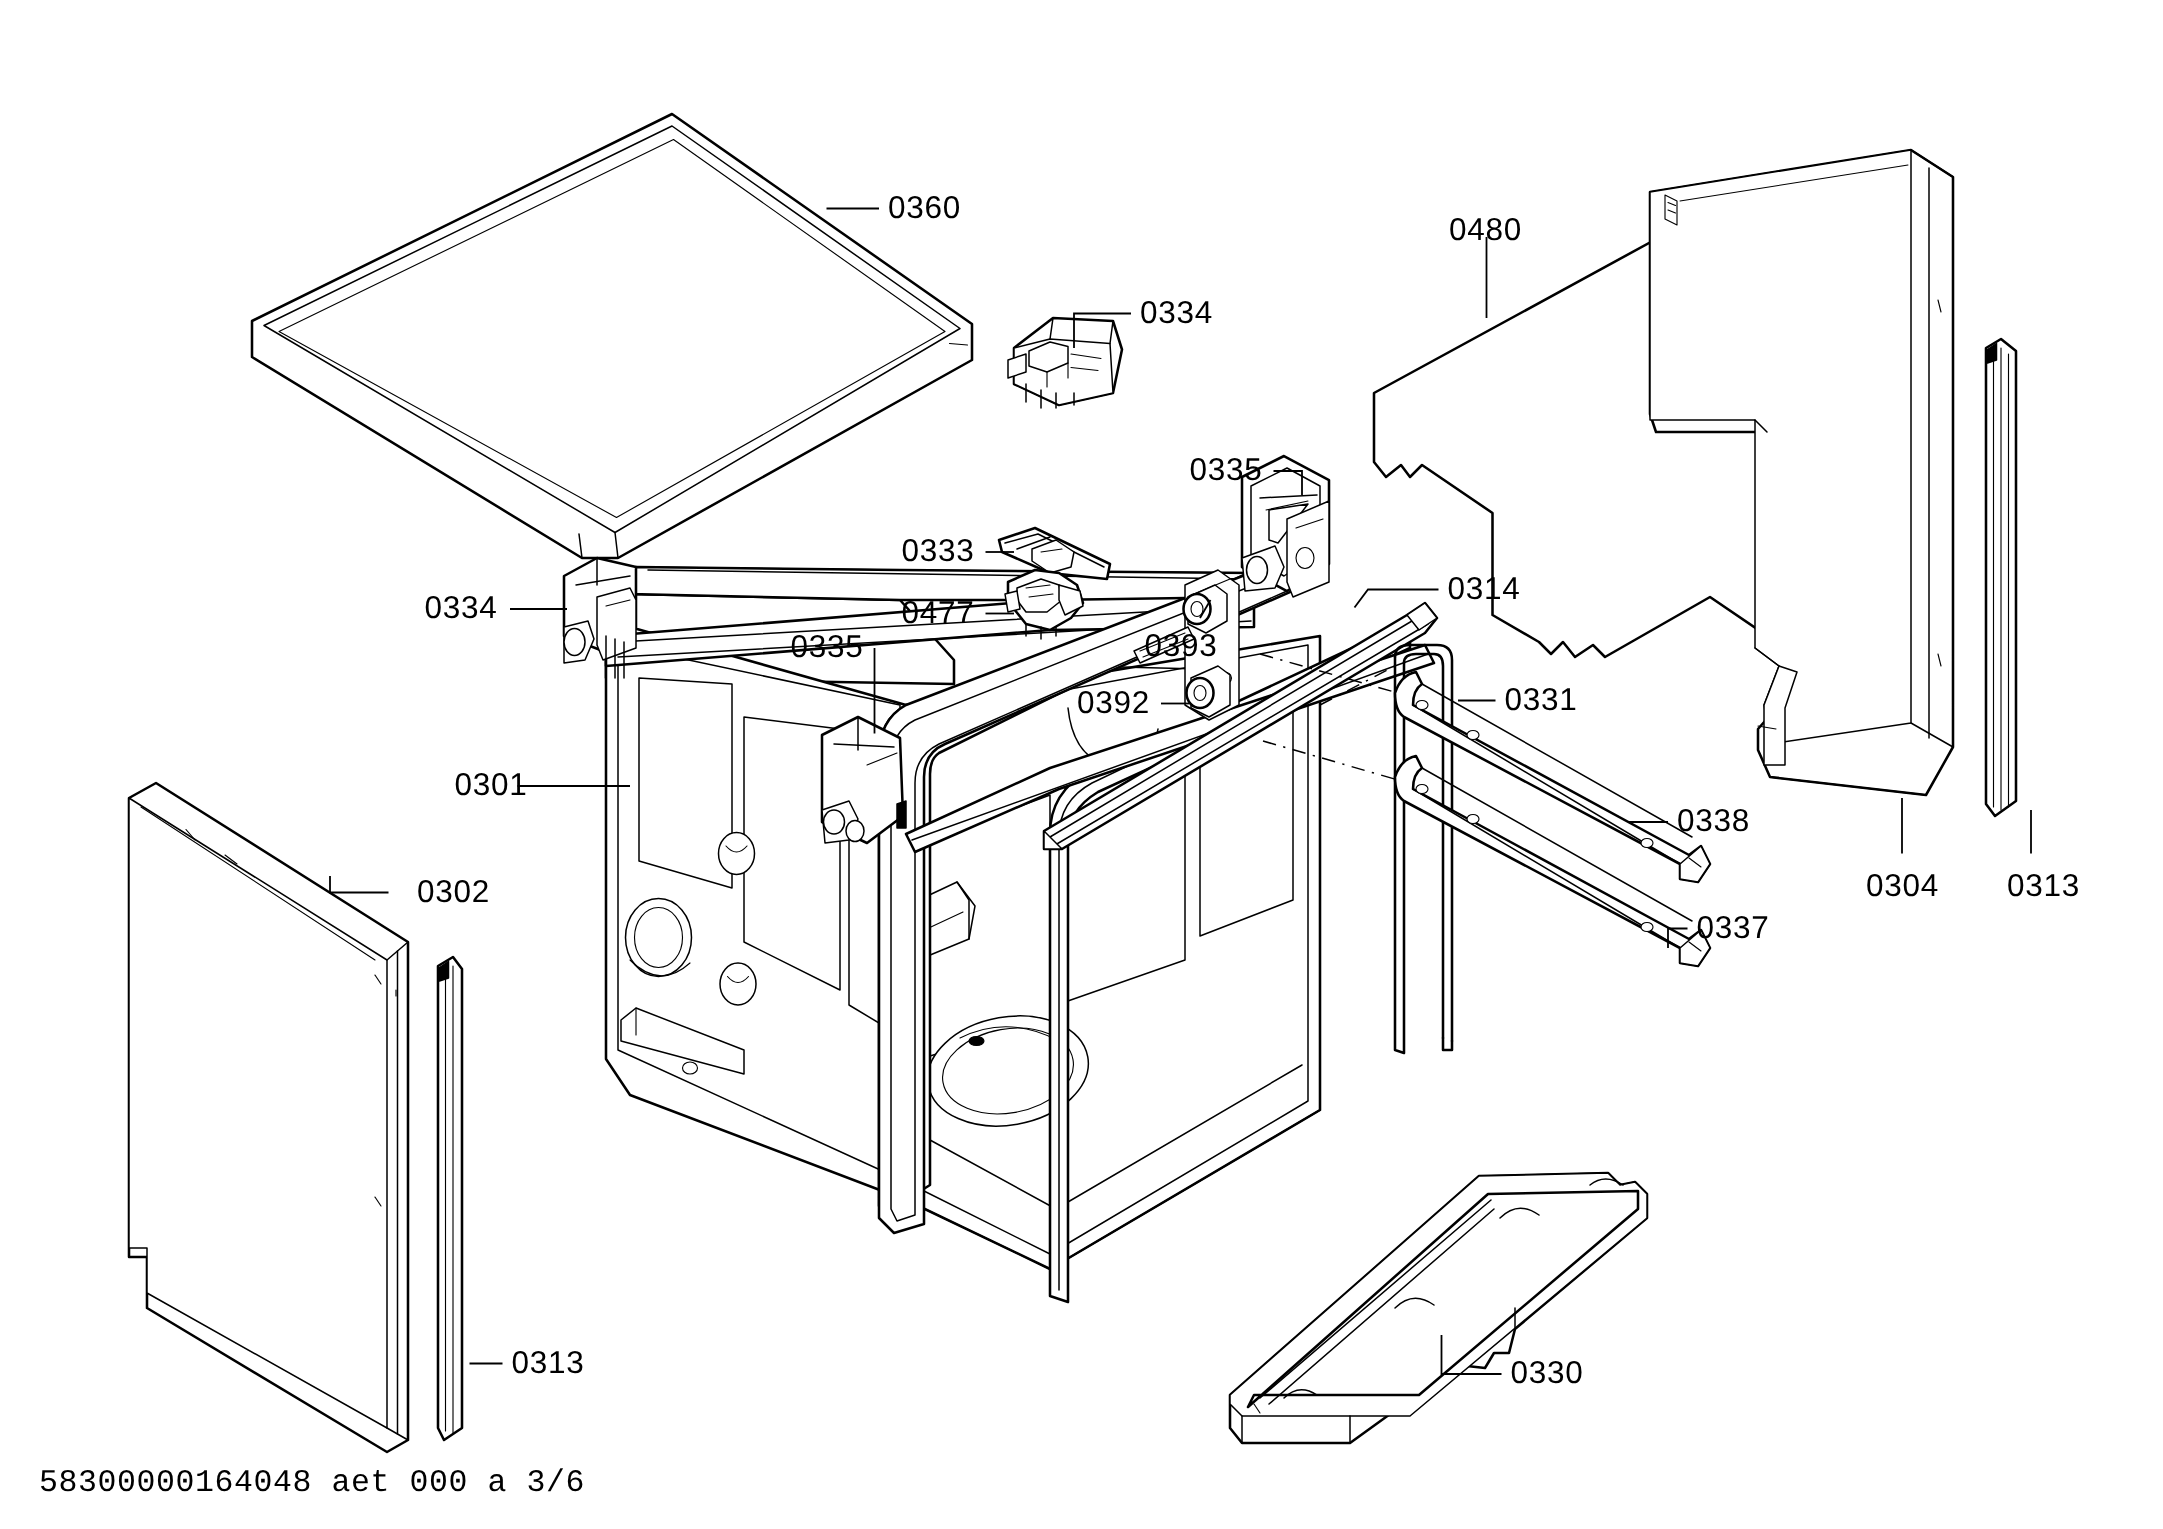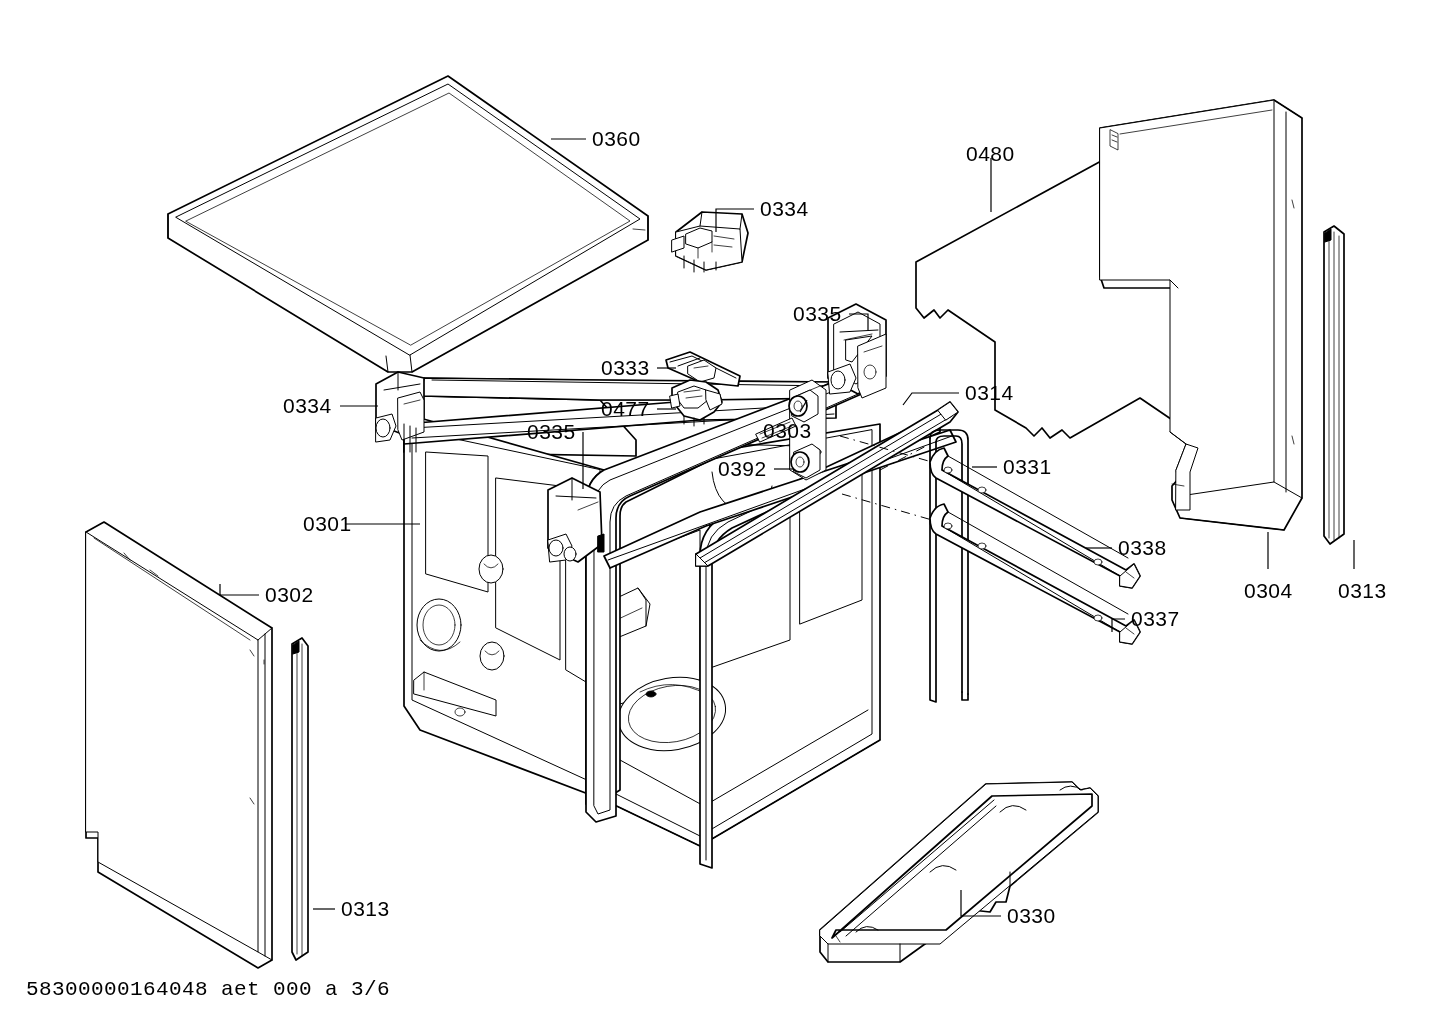--- a/index.html
+++ b/index.html
@@ -352,26 +352,26 @@
   </svg>
 
   <div class="lbl" style="left:592px;top:128px">0360</div>
   <div class="lbl" style="left:760px;top:198px">0334</div>
   <div class="lbl" style="left:966px;top:143px">0480</div>
   <div class="lbl" style="left:793px;top:303px">0335</div>
   <div class="lbl" style="left:601px;top:357px">0333</div>
   <div class="lbl" style="left:283px;top:395px">0334</div>
   <div class="lbl" style="left:601px;top:398px">0477</div>
   <div class="lbl" style="left:965px;top:382px">0314</div>
-  <div class="lbl" style="left:763px;top:420px">0303</div>
+  <div class="lbl" style="left:763px;top:420px">0393</div>
   <div class="lbl" style="left:527px;top:421px">0335</div>
   <div class="lbl" style="left:718px;top:458px">0392</div>
   <div class="lbl" style="left:1003px;top:456px">0331</div>
   <div class="lbl" style="left:303px;top:513px">0301</div>
-  <div class="lbl" style="left:265px;top:584px">0302</div>
+  <div class="lbl" style="left:278px;top:584px">0302</div>
   <div class="lbl" style="left:1118px;top:537px">0338</div>
   <div class="lbl" style="left:1244px;top:580px">0304</div>
   <div class="lbl" style="left:1338px;top:580px">0313</div>
   <div class="lbl" style="left:1131px;top:608px">0337</div>
   <div class="lbl" style="left:341px;top:898px">0313</div>
   <div class="lbl" style="left:1007px;top:905px">0330</div>
 
   <div id="footer">58300000164048 aet 000 a 3/6</div>
 
 </div>

